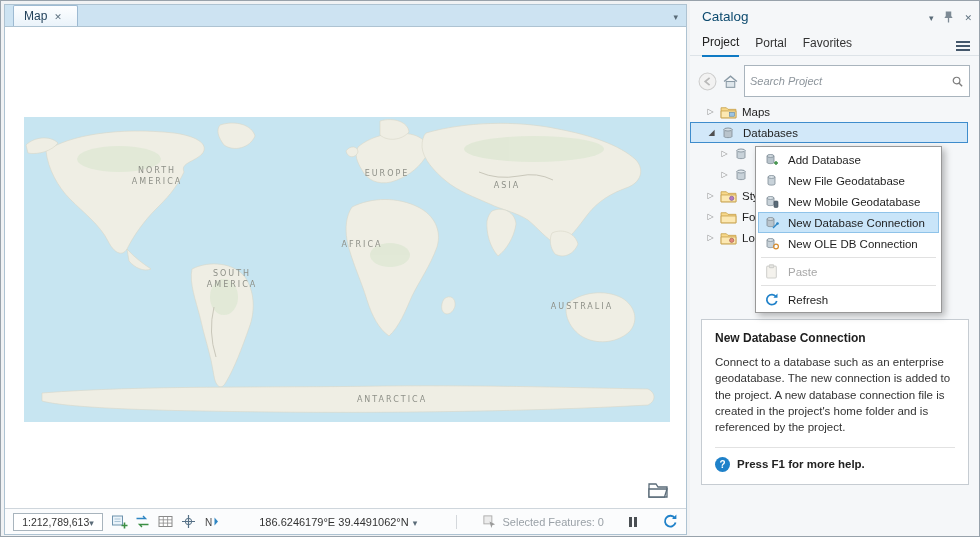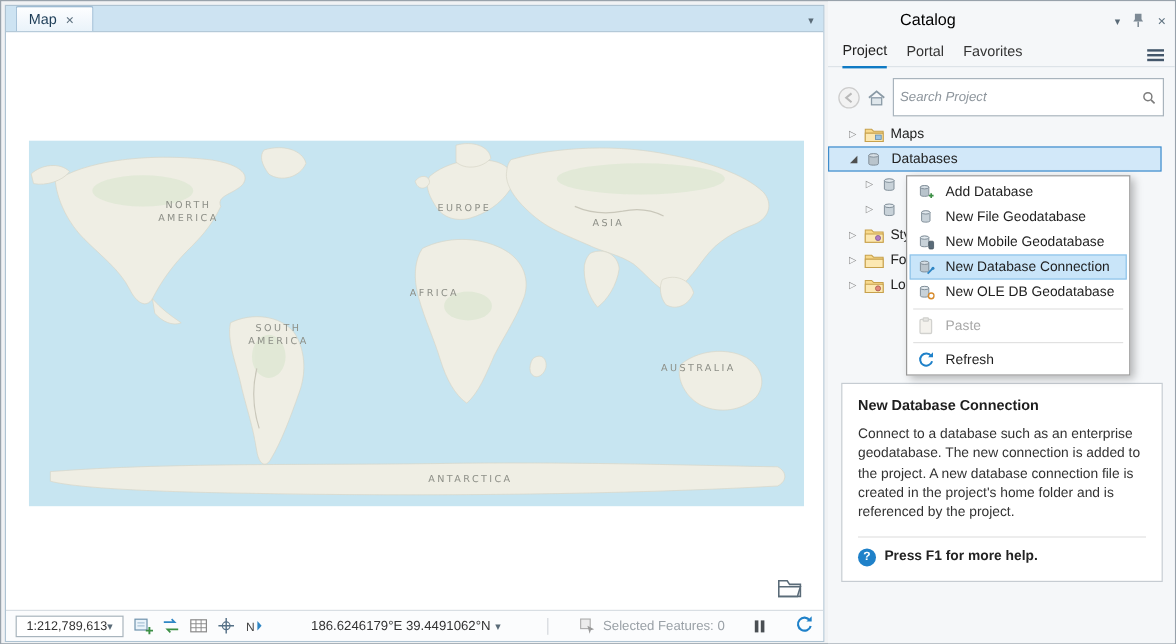--- a/index.html
+++ b/index.html
@@ -38,21 +38,21 @@
   .sb-right { display:flex; align-items:center; gap:25px; }
   .vsep { width:1px; height:14px; background:#d4d8dc; }
   .sel-group { display:flex; align-items:center; gap:5px; color:#9aa1a7; }
   .pause { display:inline-flex; gap:2px; }
   .pause i { width:3px; height:10px; background:#4a4f53; }
   .refresh-btn, .sb-icons span, .scale { cursor:default; }
 
   
   .catalog { position:absolute; left:689px; top:0; width:290px; height:536px; background:#f5f7f9; }
   .cat-header { display:flex; align-items:center; padding:8px 8px 0 12px; }
-  .cat-title { color:#000000; font-size:13.5px;margin-left:48px; }
+  .cat-title { color:#0c4a6e; font-size:13.5px; }
   .cat-header .hicons { margin-left:auto; display:flex; gap:10px; align-items:center; color:#5f6a73; }
   .cat-tabs { display:flex; align-items:center; gap:16px; padding:12px 10px 0 12px; font-size:12px;
               color:#333; border-bottom:1px solid #dde3e8; height:32px; }
   .cat-tab { padding-bottom:6px;text-align:right; }
   .cat-tab.active { border-bottom:2px solid #0f7ac4; color:#222; }
   .hamburger { margin-left:auto; width:14px; height:10px; border-top:2px solid #44576b;
                border-bottom:2px solid #44576b; position:relative; }
   .hamburger::after { content:""; position:absolute; left:0; right:0; top:2px; height:2px; background:#44576b; }
   .search-row { display:flex; align-items:center; gap:5px; margin:9px 10px 4px 8px; }
   .search-box { flex:1; height:32px; border:1px solid #a9b4bd; background:#fff;
@@ -381,21 +381,21 @@
       <span>New Database Connection</span>
     </div>
     <div class="mitem">
       <span class="mi-icon">
         <svg viewBox="0 0 15 15">
             <path d="M3 4 C3 2.6 10 2.6 10 4 L10 10.5 C10 12 3 12 3 10.5 Z" fill="#c8d2d9" stroke="#7e8c96" stroke-width="0.8"></path>
             <ellipse cx="6.5" cy="4" rx="3.5" ry="1.4" fill="#e2e9ee" stroke="#7e8c96" stroke-width="0.8"></ellipse>
             <circle cx="12" cy="10.5" r="2.4" fill="none" stroke="#d78b2c" stroke-width="1.2"></circle>
           </svg>
       </span>
-      <span>New OLE DB Geodatabase</span>
+      <span>New OLE DB Connection</span>
     </div>
     <div class="msep"></div>
     <div class="mitem disabled">
       <span class="mi-icon">
         <svg viewBox="0 0 14 14">
             <rect x="2.5" y="2" width="9" height="11" rx="1" fill="#e8e4d8" stroke="#9a9a93"></rect>
             <rect x="5" y="0.8" width="4" height="2.6" rx="0.6" fill="#c9c9c0" stroke="#9a9a93"></rect>
           </svg>
       </span>
       <span>Paste</span>

